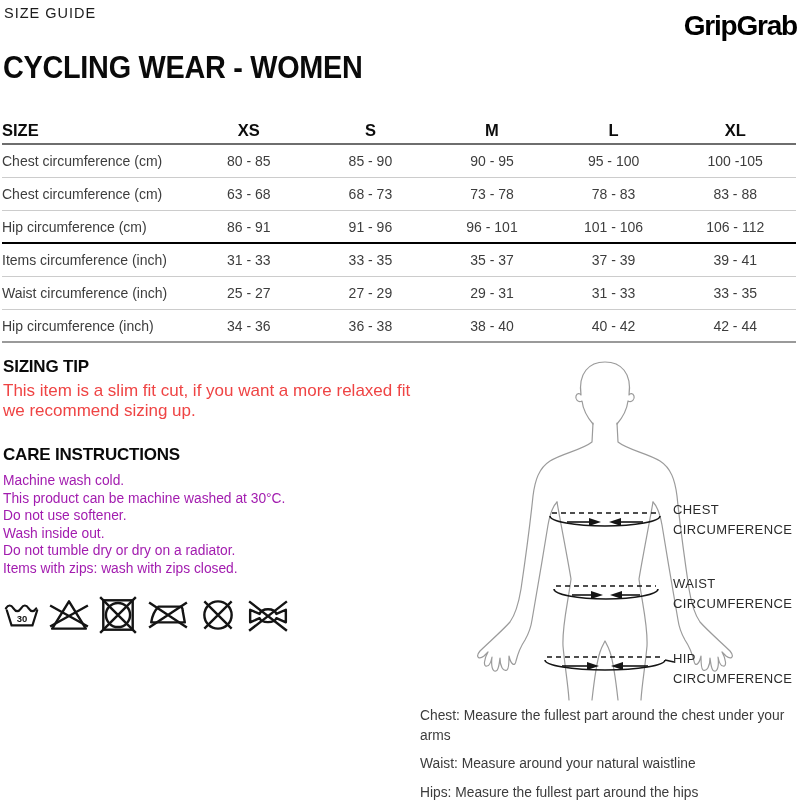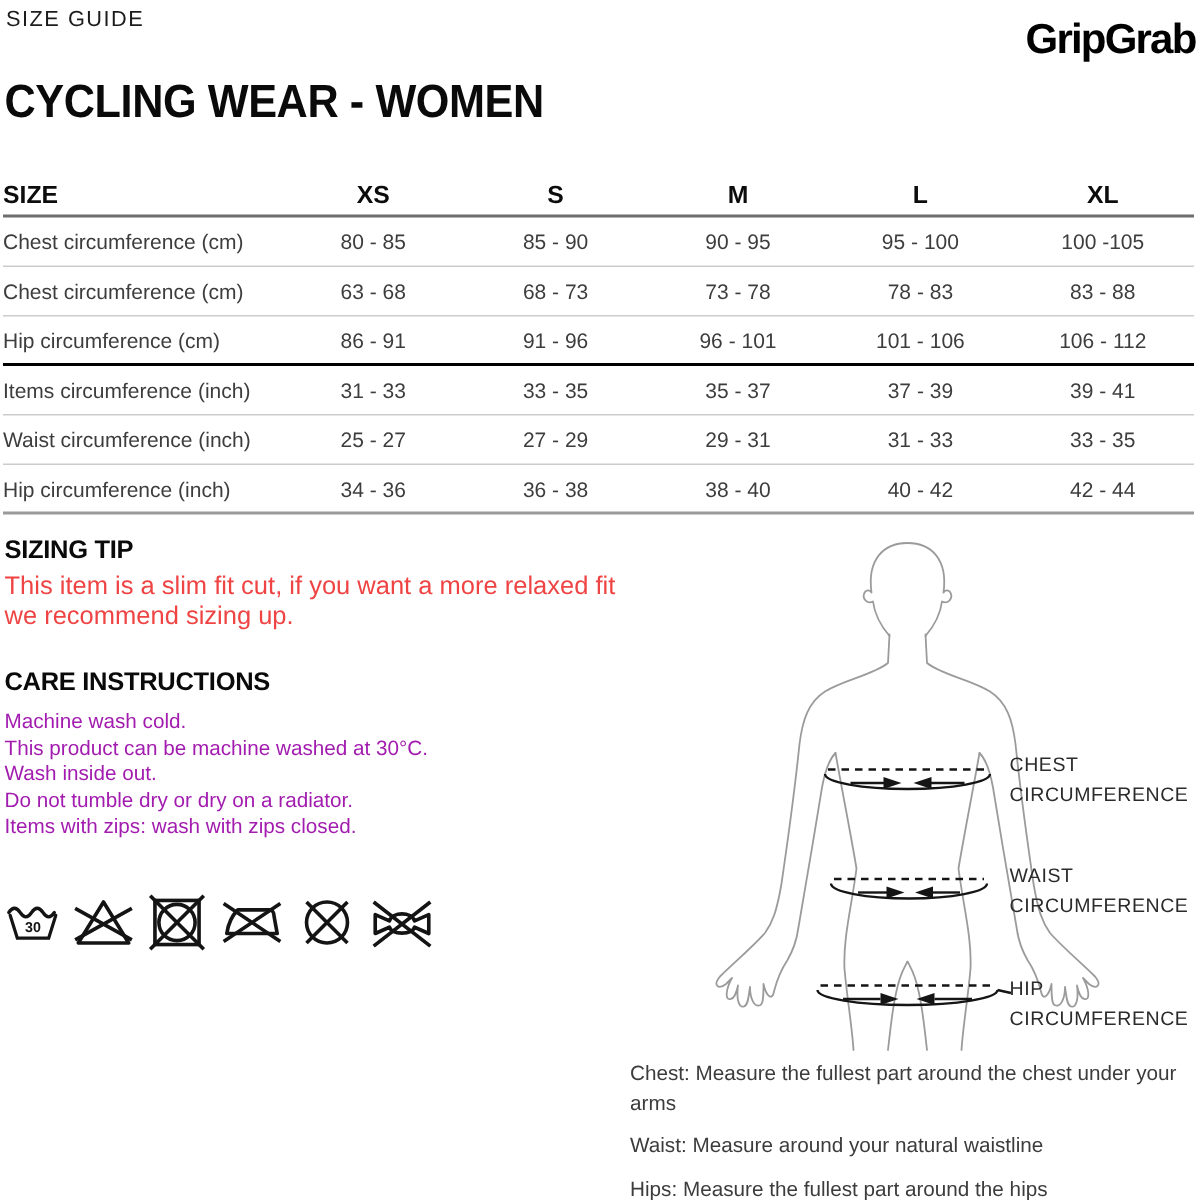--- a/index.html
+++ b/index.html
@@ -107,20 +107,21 @@
     </div>
   </div>
 
 <div class="abs blk-head" id="sizing-tip-heading">SIZING TIP</div>
 <div class="abs" id="sizing-tip-text">This item is a slim fit cut, if you want a more relaxed fit we recommend sizing up.</div>
 
 <div class="abs blk-head" id="care-heading">CARE INSTRUCTIONS</div>
 <div class="abs" id="care-lines">
     <div>Machine wash cold.</div>
     <div>This product can be machine washed at 30°C.</div>
+    <div>Do not use softener.</div>
     <div>Wash inside out.</div>
     <div>Do not tumble dry or dry on a radiator.</div>
     <div>Items with zips: wash with zips closed.</div>
   </div>
 
 <div class="abs" id="care-icons">
 
   <svg width="38" height="42" viewBox="0 0 40 40">
     <g stroke="#141414" stroke-width="2.3" fill="none" stroke-linecap="round">
       <path d="M 4,15 L 9,31 L 31,31 L 36,15"></path>

